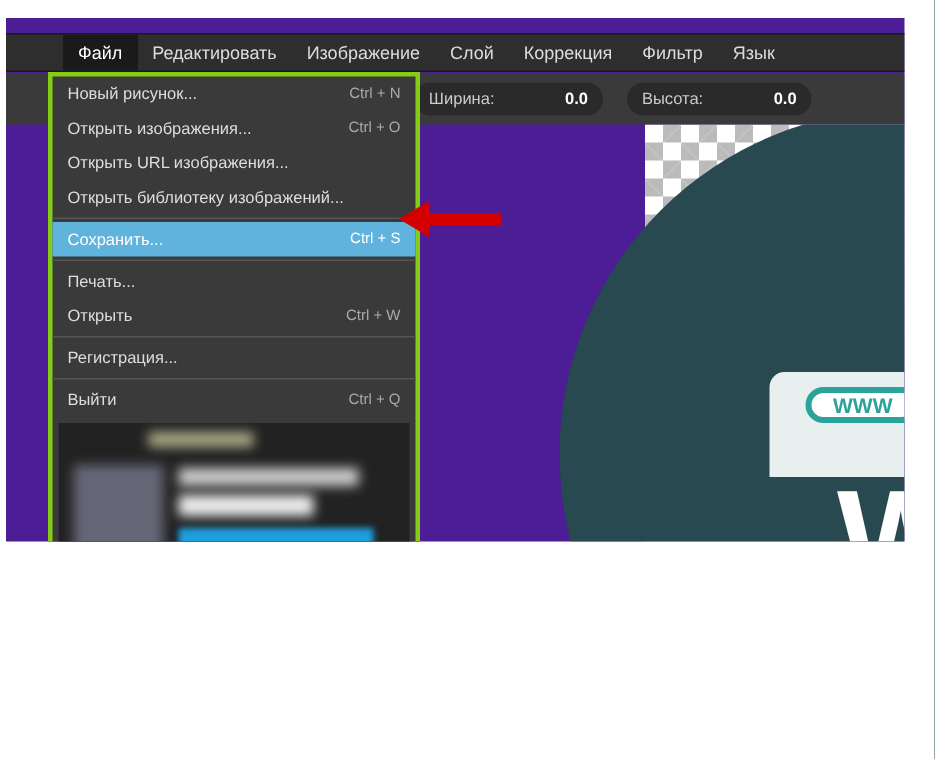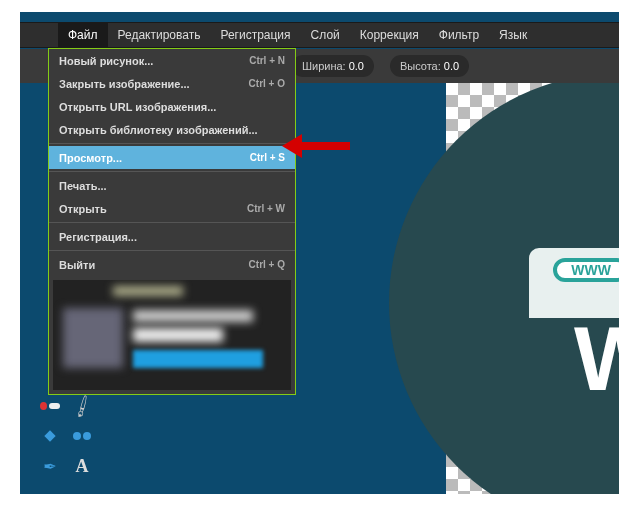--- a/index.html
+++ b/index.html
@@ -1,27 +1,27 @@
 <!DOCTYPE html>
 <html><head>
 <meta charset="utf-8">
 <style>
   * { box-sizing: border-box; margin: 0; padding: 0; font-family: Arial, sans-serif; }
   body { width: 623px; height: 506px; background: #fff; overflow: hidden; position: relative; }
-  .frame { position: absolute; left: 20px; top: 12px; width: 599px; height: 482px; background: #0c4a6e; overflow: hidden; }
+  .frame { position: absolute; left: 4px; top: 12px; width: 599px; height: 349px; background: #4c1d95; overflow: hidden; }
   .menubar { position: absolute; left: 0; top: 10px; width: 100%; height: 26px; display: flex; align-items: center; background: #2e2e2e; border-top: 1px solid #1a1a1a; border-bottom: 1px solid #1a1a1a; padding-left: 38px; }
   .menu-item { color: #ddd; font-size: 12px; padding: 5px 10px; cursor: pointer; white-space: nowrap; }
   .menu-item.active { background: #1a1a1a; color: #fff; }
   .toolbar2 { position: absolute; left: 0; top: 37px; width: 100%; height: 34px; display: flex; align-items: center; background: #3a3a3a; padding-left: 38px; gap: 6px; }
   .dim { color: #888; font-size: 11px; margin-left: 6px; }
   .arrow-down { color: #ccc; font-size: 10px; margin-left: 110px; }
   .field-pill { background: #2a2a2a; border-radius: 12px; height: 22px; display: flex; align-items: center; padding: 0 10px; margin-left: 10px; }
   .field-label { color: #ccc; font-size: 11px; margin-right: 3px; }
-  .field-value { color: #fff; font-size: 11px; font-weight: normal; }
-  .dropdown { position: absolute; left: 28px; top: 36px; width: 248px; background: #3a3a3a; border: 1px solid #84cc16; z-index: 10; font-weight: bold; }
+  .field-value { color: #fff; font-size: 11px; font-weight: bold; margin-left: 44px; }
+  .dropdown { position: absolute; left: 28px; top: 36px; width: 248px; background: #3a3a3a; border: 3px solid #84cc16; z-index: 10; }
   .dd-item { display: flex; justify-content: space-between; align-items: center; height: 23px; padding: 0 10px; color: #ddd; font-size: 11px; cursor: pointer; }
   .dd-item.highlight { background: #5fb3dd; color: #fff; }
   .dd-shortcut { color: #aaa; font-size: 10px; }
   .dd-item.highlight .dd-shortcut { color: #fff; }
   .dd-sep { height: 1px; background: #555; margin: 2px 0; }
   .dd-ad { height: 110px; background: #222; margin: 4px; position: relative; overflow: hidden; }
   .blur-block { position: absolute; background: #555; filter: blur(4px); }
   .canvas-area { position: absolute; left: 276px; top: 71px; right: 0; bottom: 0; overflow: hidden; }
   .checker { position: absolute; inset: 0;
     background-image:
@@ -54,21 +54,21 @@
   .textA { font-family: Georgia, serif; color: #ddd; font-size: 18px; font-weight: bold; }
 </style>
 </head>
 <body>
 
 <div class="frame">
 
   <div class="menubar">
     <div class="menu-item active">Файл</div>
     <div class="menu-item">Редактировать</div>
-    <div class="menu-item">Регистрация</div>
+    <div class="menu-item">Изображение</div>
     <div class="menu-item">Слой</div>
     <div class="menu-item">Коррекция</div>
     <div class="menu-item">Фильтр</div>
     <div class="menu-item">Язык</div>
   </div>
 
   <div class="toolbar2">
     <span class="dim">Без ограничений</span>
     <span class="arrow-down">▼</span>
     <div class="field-pill">
@@ -89,34 +89,34 @@
       <div class="big-w">W</div>
     </div>
   </div>
 
   <div class="dropdown">
     <div class="dd-item">
       <span>Новый рисунок...</span>
       <span class="dd-shortcut">Ctrl + N</span>
     </div>
     <div class="dd-item">
-      <span>Закрыть изображение...</span>
+      <span>Открыть изображения...</span>
       <span class="dd-shortcut">Ctrl + O</span>
     </div>
     <div class="dd-item">
       <span>Открыть URL изображения...</span>
       <span class="dd-shortcut"></span>
     </div>
     <div class="dd-item">
       <span>Открыть библиотеку изображений...</span>
       <span class="dd-shortcut"></span>
     </div>
     <div class="dd-sep"></div>
     <div class="dd-item highlight">
-      <span>Просмотр...</span>
+      <span>Сохранить...</span>
       <span class="dd-shortcut">Ctrl + S</span>
     </div>
     <div class="dd-sep"></div>
     <div class="dd-item">
       <span>Печать...</span>
       <span class="dd-shortcut"></span>
     </div>
     <div class="dd-item">
       <span>Открыть</span>
       <span class="dd-shortcut">Ctrl + W</span>

